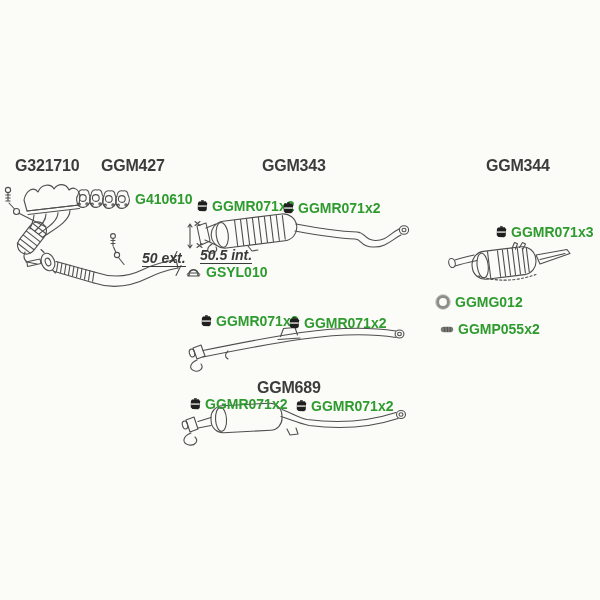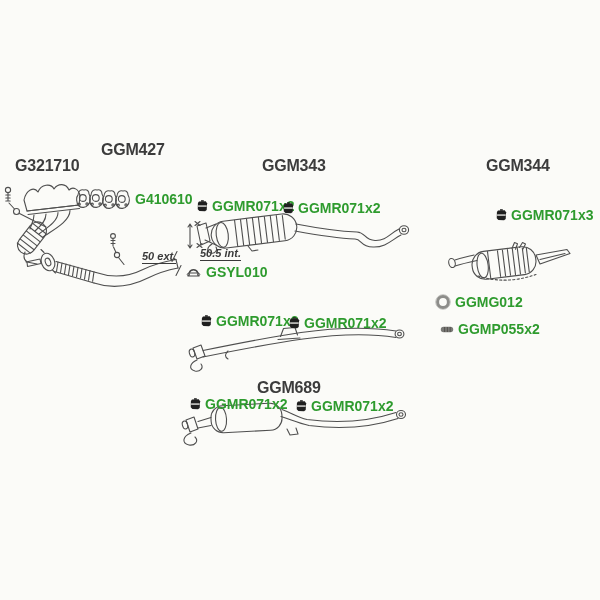--- a/index.html
+++ b/index.html
@@ -12,21 +12,21 @@
     position:absolute;font-weight:700;font-size:16px;color:#3c3c3c;
     letter-spacing:-0.2px;white-space:nowrap;line-height:1;
   }
   .part{
     position:absolute;display:flex;align-items:center;gap:4px;
     font-weight:600;font-size:14px;color:#2e9b2e;white-space:nowrap;
     line-height:1;cursor:pointer;
   }
   .part .icn-wrap{display:inline-flex;align-items:center;}
   .dim{
-    position:absolute;font-weight:700;font-style:italic;font-size:11px;color:#3a3a3a;
+    position:absolute;font-weight:700;font-style:italic;font-size:14px;color:#3a3a3a;
     border-bottom:1.3px solid #3a3a3a;padding-bottom:1px;white-space:nowrap;line-height:1;
   }
 </style>
 </head>
 <body>
 
 <div id="canvas">
 
   <svg width="0" height="0" style="position:absolute" aria-hidden="true">
     <defs>
@@ -197,21 +197,21 @@
         <path d="M287 429 l3 6 8 -1 -2 -6"></path>
         <path d="M282 409.5 C293 413.5 297 417.5 307 419.5 C341 424 373 420 396 412.5"></path>
         <path d="M281 416.5 C293 420.5 299 423.5 309 425.5 C343 430 375 426 398 418.5"></path>
         <ellipse cx="401" cy="414.5" rx="4.5" ry="4"></ellipse>
         <ellipse cx="401" cy="414.5" rx="2" ry="1.8"></ellipse>
       </g>
     </g>
   </svg>
 
   <div class="title" style="left:15px;top:158px">G321710</div>
-  <div class="title" style="left:101px;top:142px">GGM427</div>
+  <div class="title" style="left:101px;top:158px">GGM427</div>
   <div class="title" style="left:262px;top:158px">GGM343</div>
   <div class="title" style="left:486px;top:158px">GGM344</div>
   <div class="title" style="left:257px;top:380px">GGM689</div>
 
   <div class="part" style="left:135px;top:192px">
     <span>G410610</span>
   </div>
 
   <div class="part" style="left:197px;top:199px">
     <span class="icn-wrap">
@@ -233,21 +233,21 @@
   <div class="part" style="left:185px;top:264px">
     <span class="icn-wrap">
         <svg width="17" height="15">
           <use href="#icn-clamp"></use>
         </svg>
       </span>
     <span>GSYL010</span>
   </div>
 
 
-  <div class="part" style="left:496px;top:208px">
+  <div class="part" style="left:496px;top:225px">
     <span class="icn-wrap">
         <svg width="11" height="12">
           <use href="#icn-mount"></use>
         </svg>
       </span>
     <span>GGMR071x3</span>
   </div>
 
   <div class="part" style="left:435px;top:294px">
     <span class="icn-wrap">

